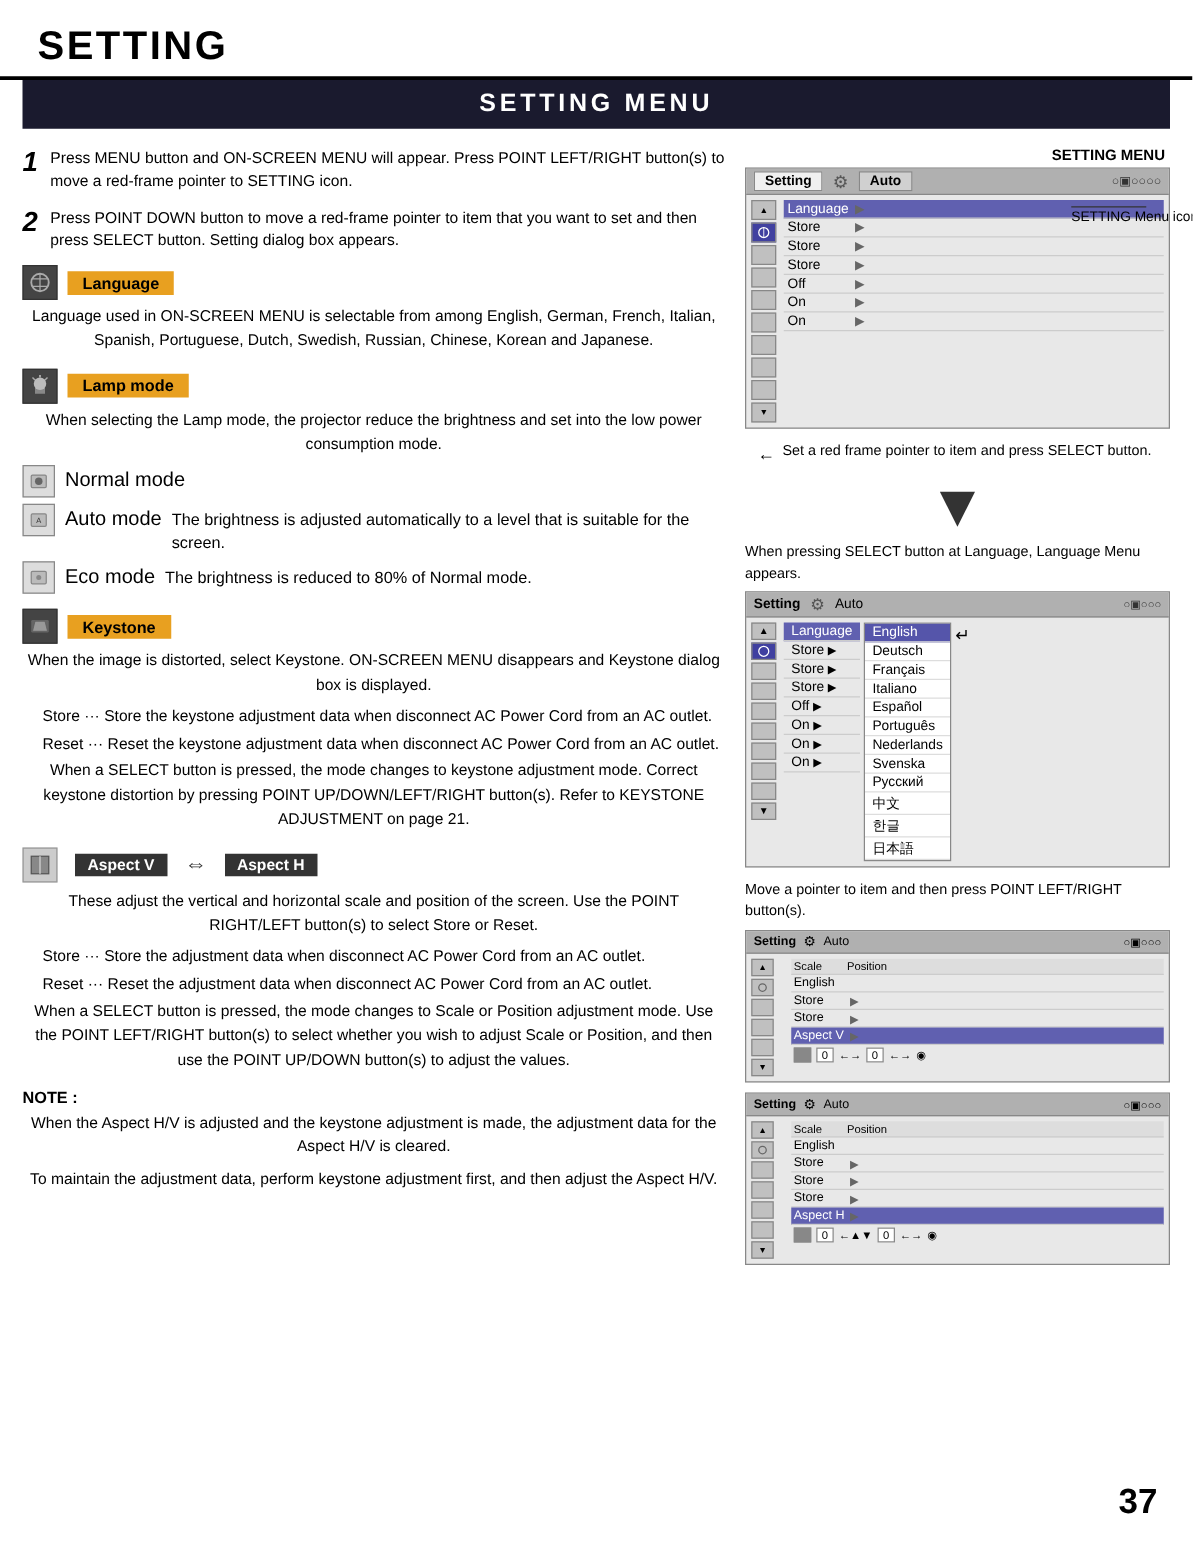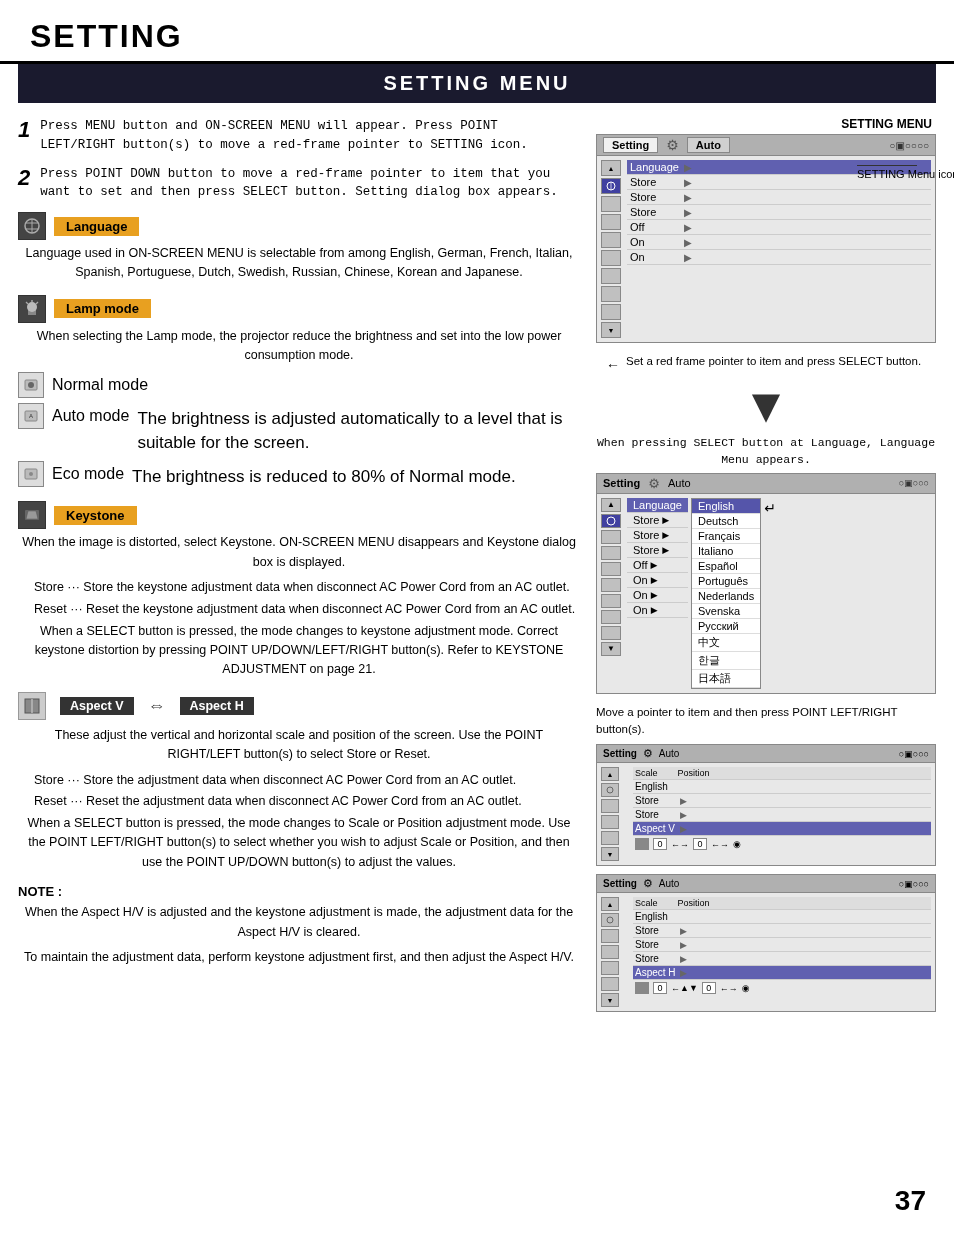--- a/index.html
+++ b/index.html
@@ -68,21 +68,20 @@
       font-size: 22px;
       font-weight: 900;
       font-style: italic;
       margin-right: 10px;
       line-height: 1.2;
       flex-shrink: 0;
     }
     .step-text {
       font-size: 12.5px;
       line-height: 1.5;
-      font-family: Liberation Mono, monospace;
     }
 
     
     .section-block {
       margin-bottom: 12px;
     }
 
     
     .icon-label-row {
       display: flex;
@@ -144,21 +143,21 @@
       flex-shrink: 0;
       font-size: 10px;
     }
     .mode-label {
       font-size: 16px;
       min-width: 70px;
       flex-shrink: 0;
       padding-top: 4px;
     }
     .mode-desc {
-      font-size: 17px;
+      font-size: 13px;
       line-height: 1.45;
       padding-top: 4px;
     }
 
     
     .indent-text {
       font-size: 12.5px;
       line-height: 1.5;
       padding-left: 16px;
       margin-bottom: 3px;
@@ -618,21 +617,21 @@
 
     <div class="callout" style="margin-left:10px; font-size:11.5px; line-height:1.5;">
       <div style="display:flex; gap:6px; align-items:flex-start;">
         <span style="font-size:14px;">←</span>
         <span>Set a red frame pointer to item and press SELECT button.</span>
       </div>
     </div>
 
     <div class="big-arrow-down">▼</div>
 
-    <div class="callout" style="font-size:11.5px; line-height:1.5; text-align:center; margin-bottom:4px;font-family:Liberation Mono, monospace;">
+    <div class="callout" style="font-size:11.5px; line-height:1.5; text-align:left; margin-bottom:4px;">
       <span>When pressing SELECT button at Language, Language Menu appears.</span>
     </div>
 
     <div class="lang-panel">
       <div class="lang-panel-top">
         <span style="font-size:11px; font-weight:bold;">Setting</span>
         <span style="font-size:13px; color:#555;">⚙</span>
         <span style="font-size:11px;">Auto</span>
         <span style="flex:1"></span>
         <span style="font-size:9px; color:#333;">○▣○○○</span>

